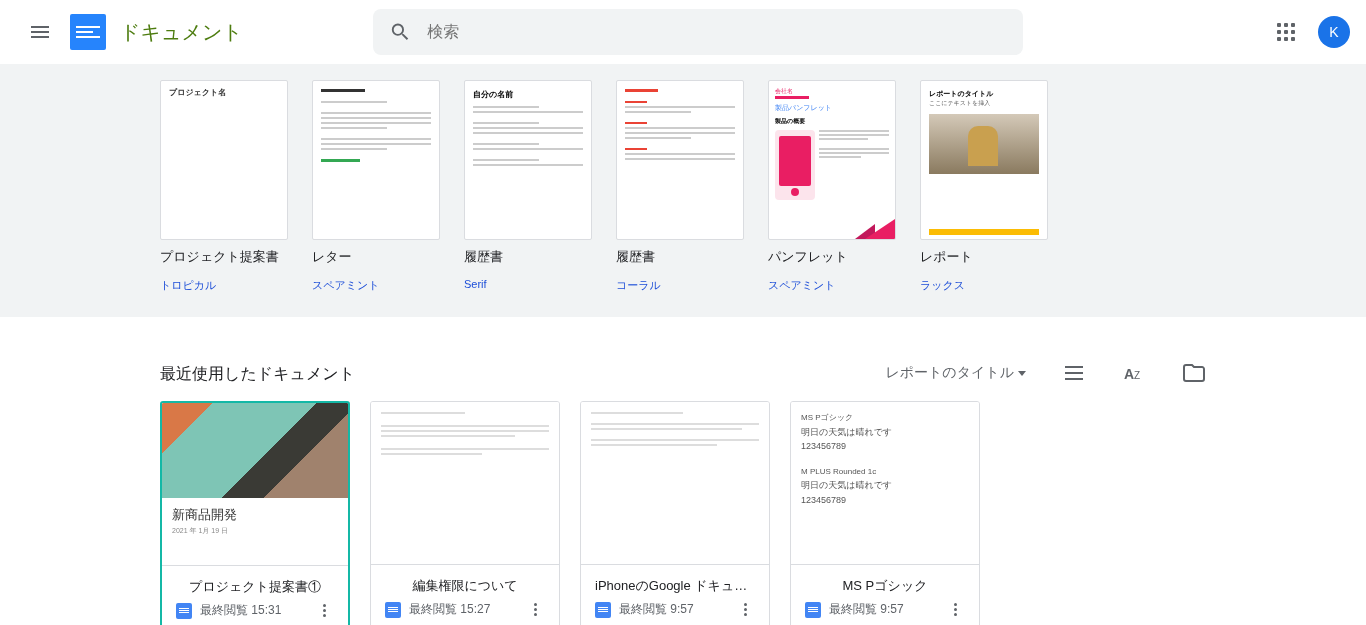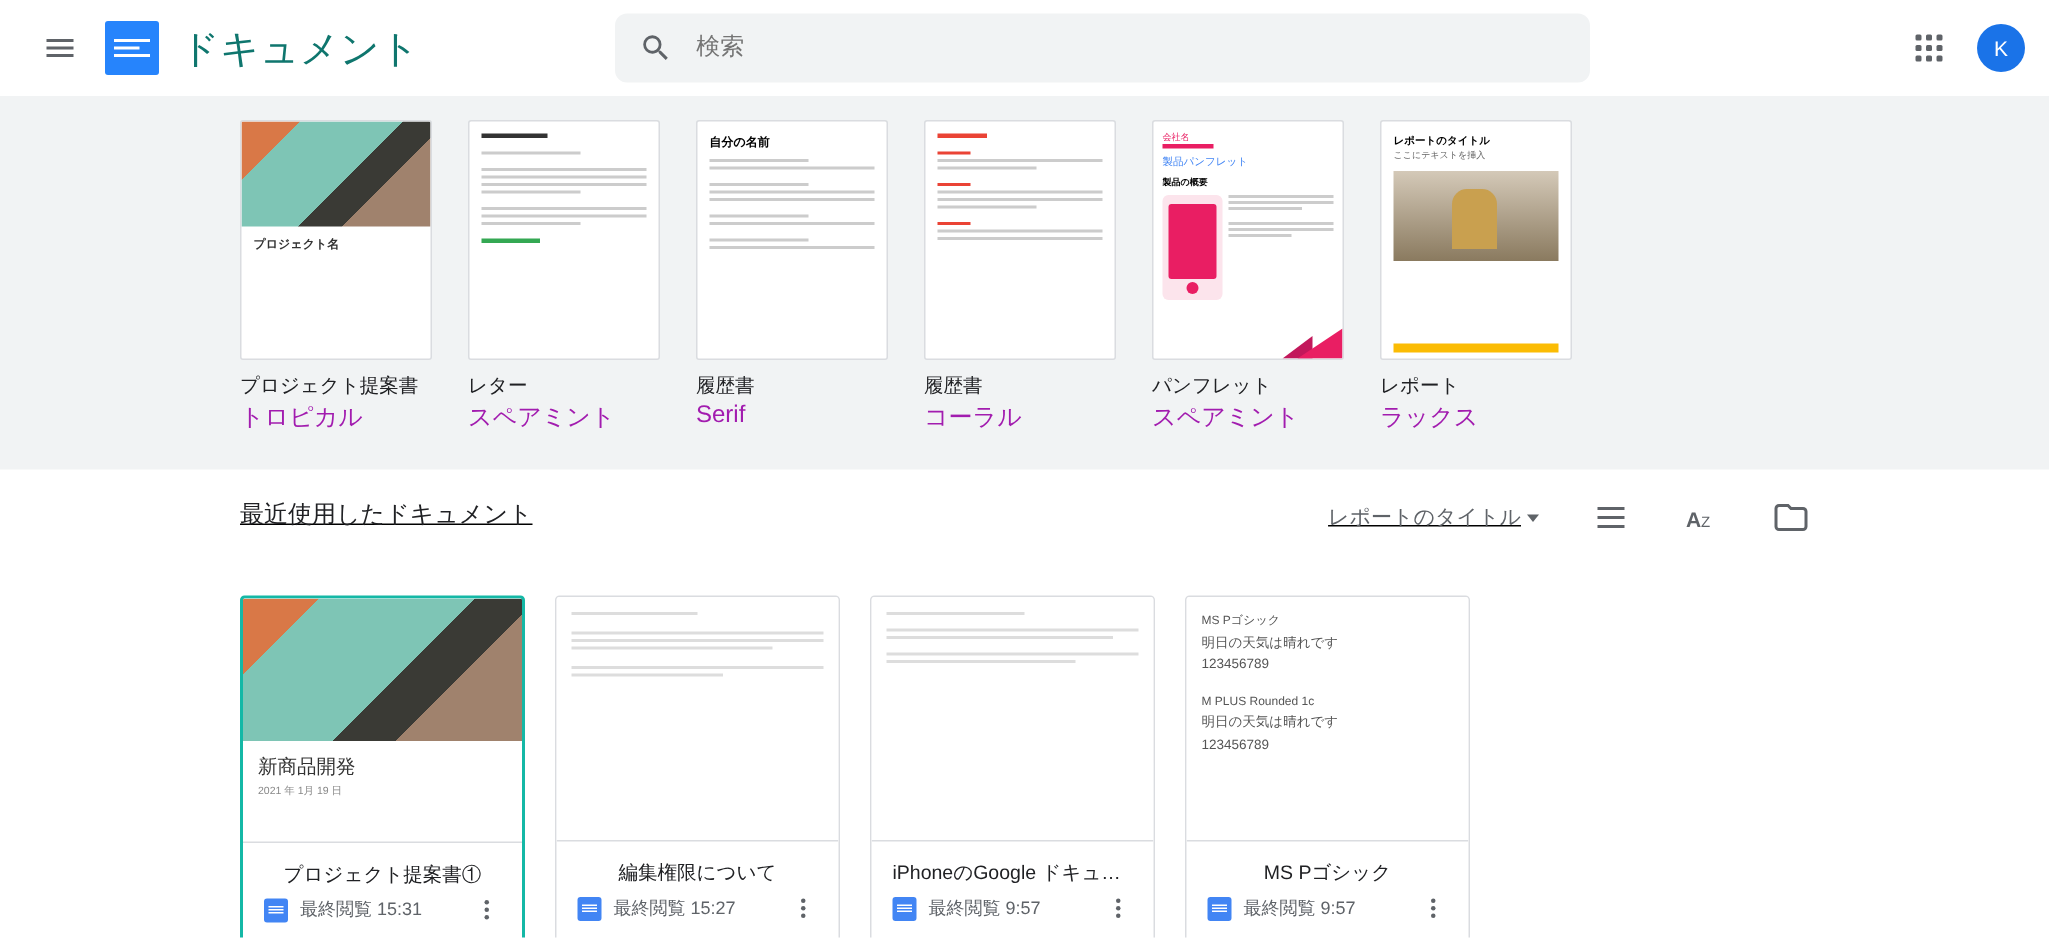--- a/index.html
+++ b/index.html
@@ -5,21 +5,21 @@
 * { margin: 0; padding: 0; box-sizing: border-box; }
 body { font-family: "Hiragino Sans", "Yu Gothic", Arial, sans-serif; background: #fff; width: 1366px; height: 625px; overflow: hidden; }
 
 .header { height: 64px; display: flex; align-items: center; padding: 0 16px; background: #fff; }
 .menu-btn { width: 48px; height: 48px; display: flex; align-items: center; justify-content: center; cursor: pointer; border-radius: 50%; }
 .menu-btn svg { width: 24px; height: 24px; fill: #5f6368; }
 .logo { width: 40px; height: 40px; display: flex; align-items: center; justify-content: center; margin: 0 4px; }
 .logo-icon { width: 36px; height: 36px; background: #2684fc; border-radius: 2px; position: relative; display: flex; flex-direction: column; justify-content: center; padding: 8px 6px; gap: 3px; }
 .logo-icon::before, .logo-icon::after { content: ""; display: block; height: 2px; background: #fff; }
 .logo-line { height: 2px; background: #fff; width: 70%; }
-.app-title { font-size: 26px; color: #0f766e; margin-left: 8px; }
+.app-title { font-size: 20px; color: #4d7c0f; margin-left: 8px; }
 .search-wrap { flex: 0 0 650px; margin-left: 130px; }
 .search-box { height: 46px; background: #f1f3f4; border-radius: 8px; display: flex; align-items: center; padding: 0 16px; }
 .search-box svg { width: 24px; height: 24px; fill: #5f6368; }
 .search-input { border: none; background: transparent; font-size: 16px; margin-left: 16px; width: 100%; outline: none; color: #5f6368; }
 .header-right { margin-left: auto; display: flex; align-items: center; gap: 12px; }
 .apps-btn { width: 40px; height: 40px; display: flex; align-items: center; justify-content: center; cursor: pointer; border-radius: 50%; }
 .apps-grid { display: grid; grid-template-columns: repeat(3, 4px); grid-template-rows: repeat(3, 4px); gap: 3px; }
 .apps-grid span { background: #5f6368; border-radius: 1px; }
 .avatar { width: 32px; height: 32px; border-radius: 50%; background: #1a73e8; color: #fff; display: flex; align-items: center; justify-content: center; font-size: 14px; font-weight: 500; cursor: pointer; }
 
@@ -30,23 +30,23 @@
 .blank-plus { display: flex; align-items: center; justify-content: center; height: 100%; }
 .plus-icon { width: 40px; height: 40px; position: relative; }
 .plus-h, .plus-v { position: absolute; }
 .plus-h { width: 40px; height: 8px; top: 16px; }
 .plus-v { width: 8px; height: 40px; left: 16px; }
 .plus-h::before { content: ""; position: absolute; left: 0; width: 20px; height: 8px; background: #ea4335; }
 .plus-h::after { content: ""; position: absolute; right: 0; width: 20px; height: 8px; background: #fbbc04; }
 .plus-v::before { content: ""; position: absolute; top: 0; width: 8px; height: 20px; background: #34a853; }
 .plus-v::after { content: ""; position: absolute; bottom: 0; width: 8px; height: 20px; background: #4285f4; }
 .template-title { font-size: 13px; color: #202124; margin-top: 8px; font-weight: 500; }
-.template-sub { font-size: 16px; color: #a21caf; margin-top: 2px; }
-
-.tropical { display: flex; flex-direction: column; }
+.template-sub { font-size: 11px; color: #1d4ed8; margin-top: 12px; }
+
+.tropical { display: flex; flex-direction: row; }
 .tropical-img { height: 70px; background: linear-gradient(135deg, #d97847 0%, #d97847 20%, #7ec5b5 20%, #7ec5b5 55%, #3a3a35 55%, #3a3a35 70%, #a0826d 70%); }
 .tropical-body { padding: 6px 8px; }
 .tropical-body .pt { font-size: 8px; font-weight: bold; color: #333; }
 .doc-lines { padding: 8px; }
 .doc-lines .line { height: 2px; background: #ccc; margin-bottom: 3px; }
 .doc-lines .line.short { width: 60%; }
 .doc-lines .line.title { height: 3px; background: #333; width: 40%; }
 .doc-lines .line.green { background: #34a853; }
 .doc-lines .line.red { background: #ea4335; }
 .doc-lines .gap { height: 6px; }
@@ -64,21 +64,21 @@
 .brochure .tri2 { position: absolute; bottom: 0; right: 20px; width: 0; height: 0; border-left: 20px solid transparent; border-bottom: 15px solid #c2185b; }
 
 .report { padding: 8px; position: relative; }
 .report .rt { font-size: 7px; font-weight: bold; }
 .report .rs { font-size: 6px; color: #666; margin-bottom: 6px; }
 .report-img { height: 60px; background: linear-gradient(180deg, #d4c9b8 0%, #8a7a5f 100%); position: relative; }
 .report-img .person { position: absolute; left: 35%; top: 20%; width: 30px; height: 40px; background: #c9a04f; border-radius: 10px 10px 0 0; }
 .report .rb { position: absolute; bottom: 4px; left: 8px; right: 8px; height: 6px; background: #fbbc04; }
 
 .recent-section { padding: 20px 160px; }
-.recent-header { display: flex; align-items: flex-start; height: 48px; text-decoration: underline; }
+.recent-header { display: flex; align-items: flex-end; height: 48px; }
 .recent-title { font-size: 16px; color: #202124; font-weight: 500; }
 .recent-controls { margin-left: auto; display: flex; align-items: center; gap: 36px; }
 .owner-filter { display: flex; align-items: center; font-size: 14px; color: #5f6368; cursor: pointer; gap: 4px; }
 .icon-btn { width: 24px; height: 24px; display: flex; align-items: center; justify-content: center; cursor: pointer; fill: #5f6368; color: #5f6368; }
 
 .docs-grid { display: flex; gap: 20px; margin-top: 16px; }
 .doc-card { width: 190px; border: 1px solid #dadce0; border-radius: 3px; cursor: pointer; overflow: hidden; }
 .doc-card.highlighted { border: 2px solid #14b8a6; }
 .doc-thumb { height: 163px; background: #fff; border-bottom: 1px solid #dadce0; overflow: hidden; position: relative; padding: 10px; }
 .doc-meta { padding: 12px 14px; }

